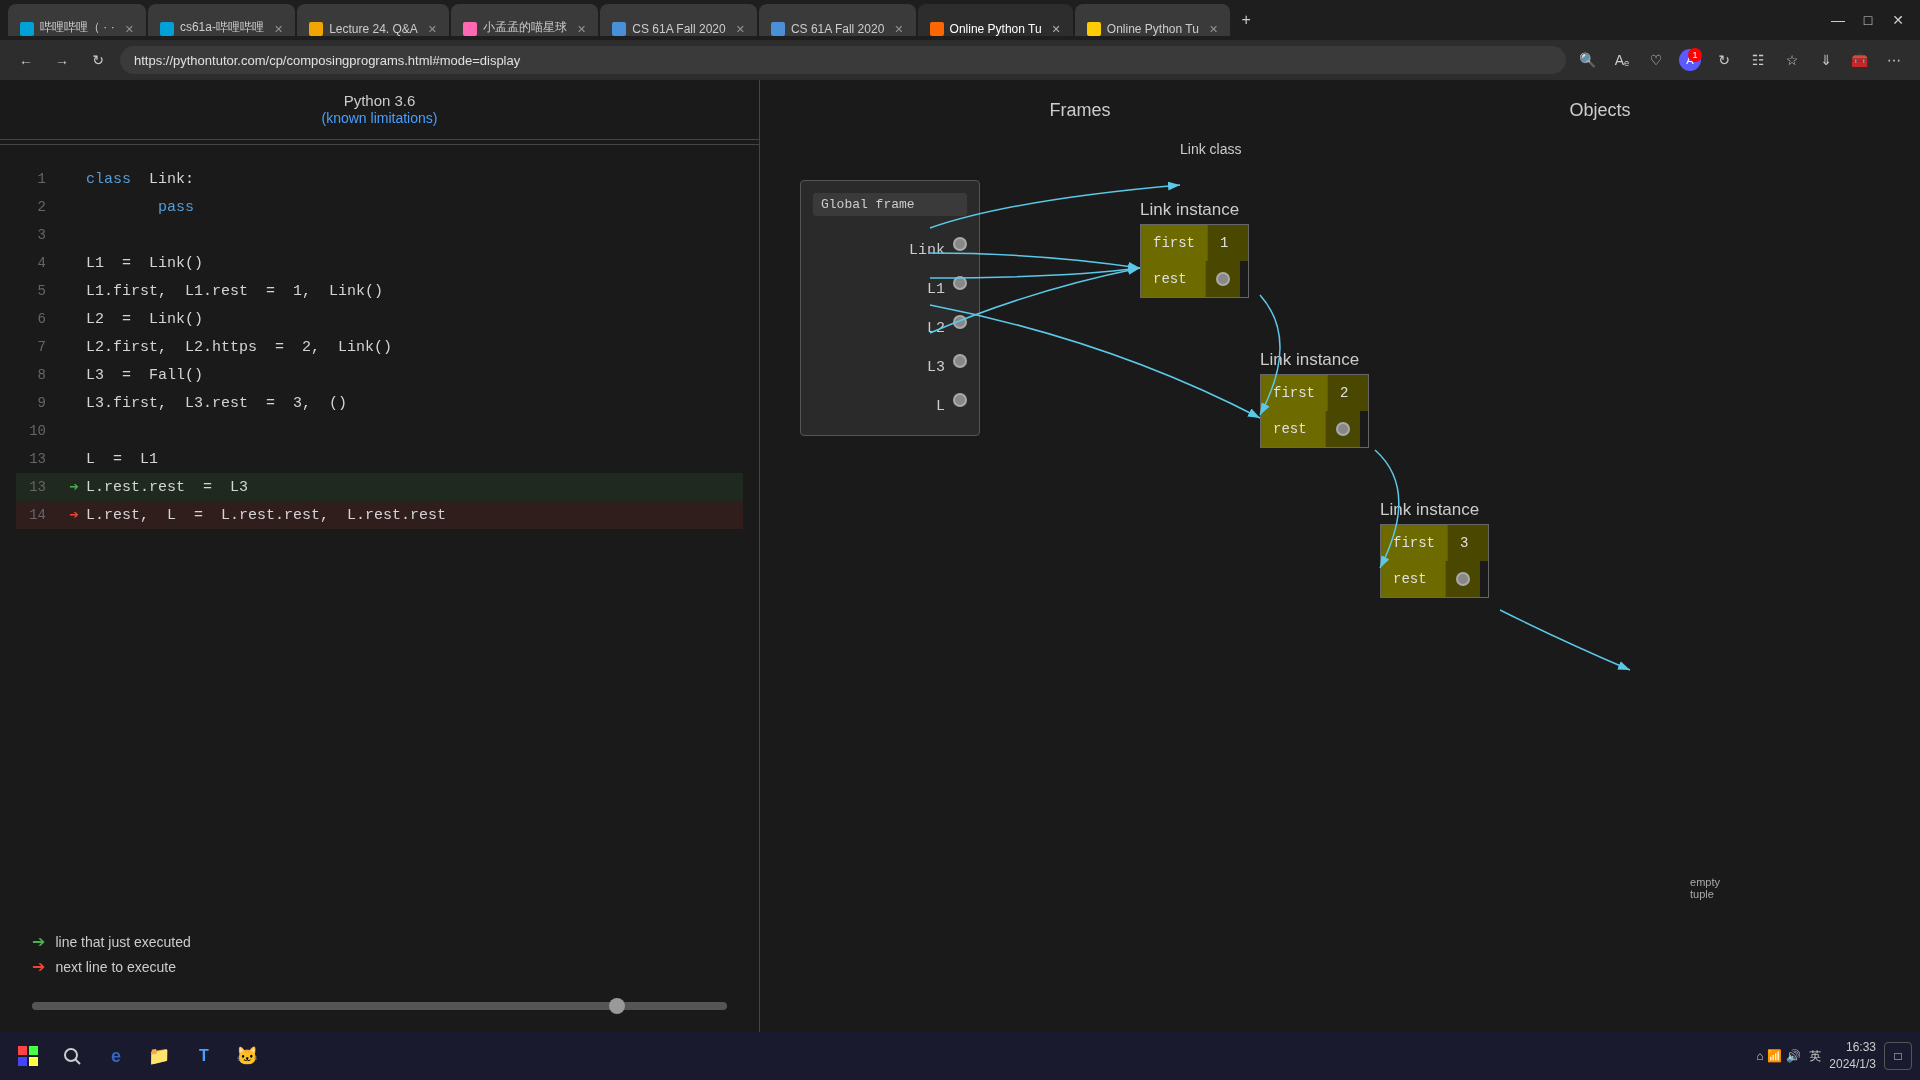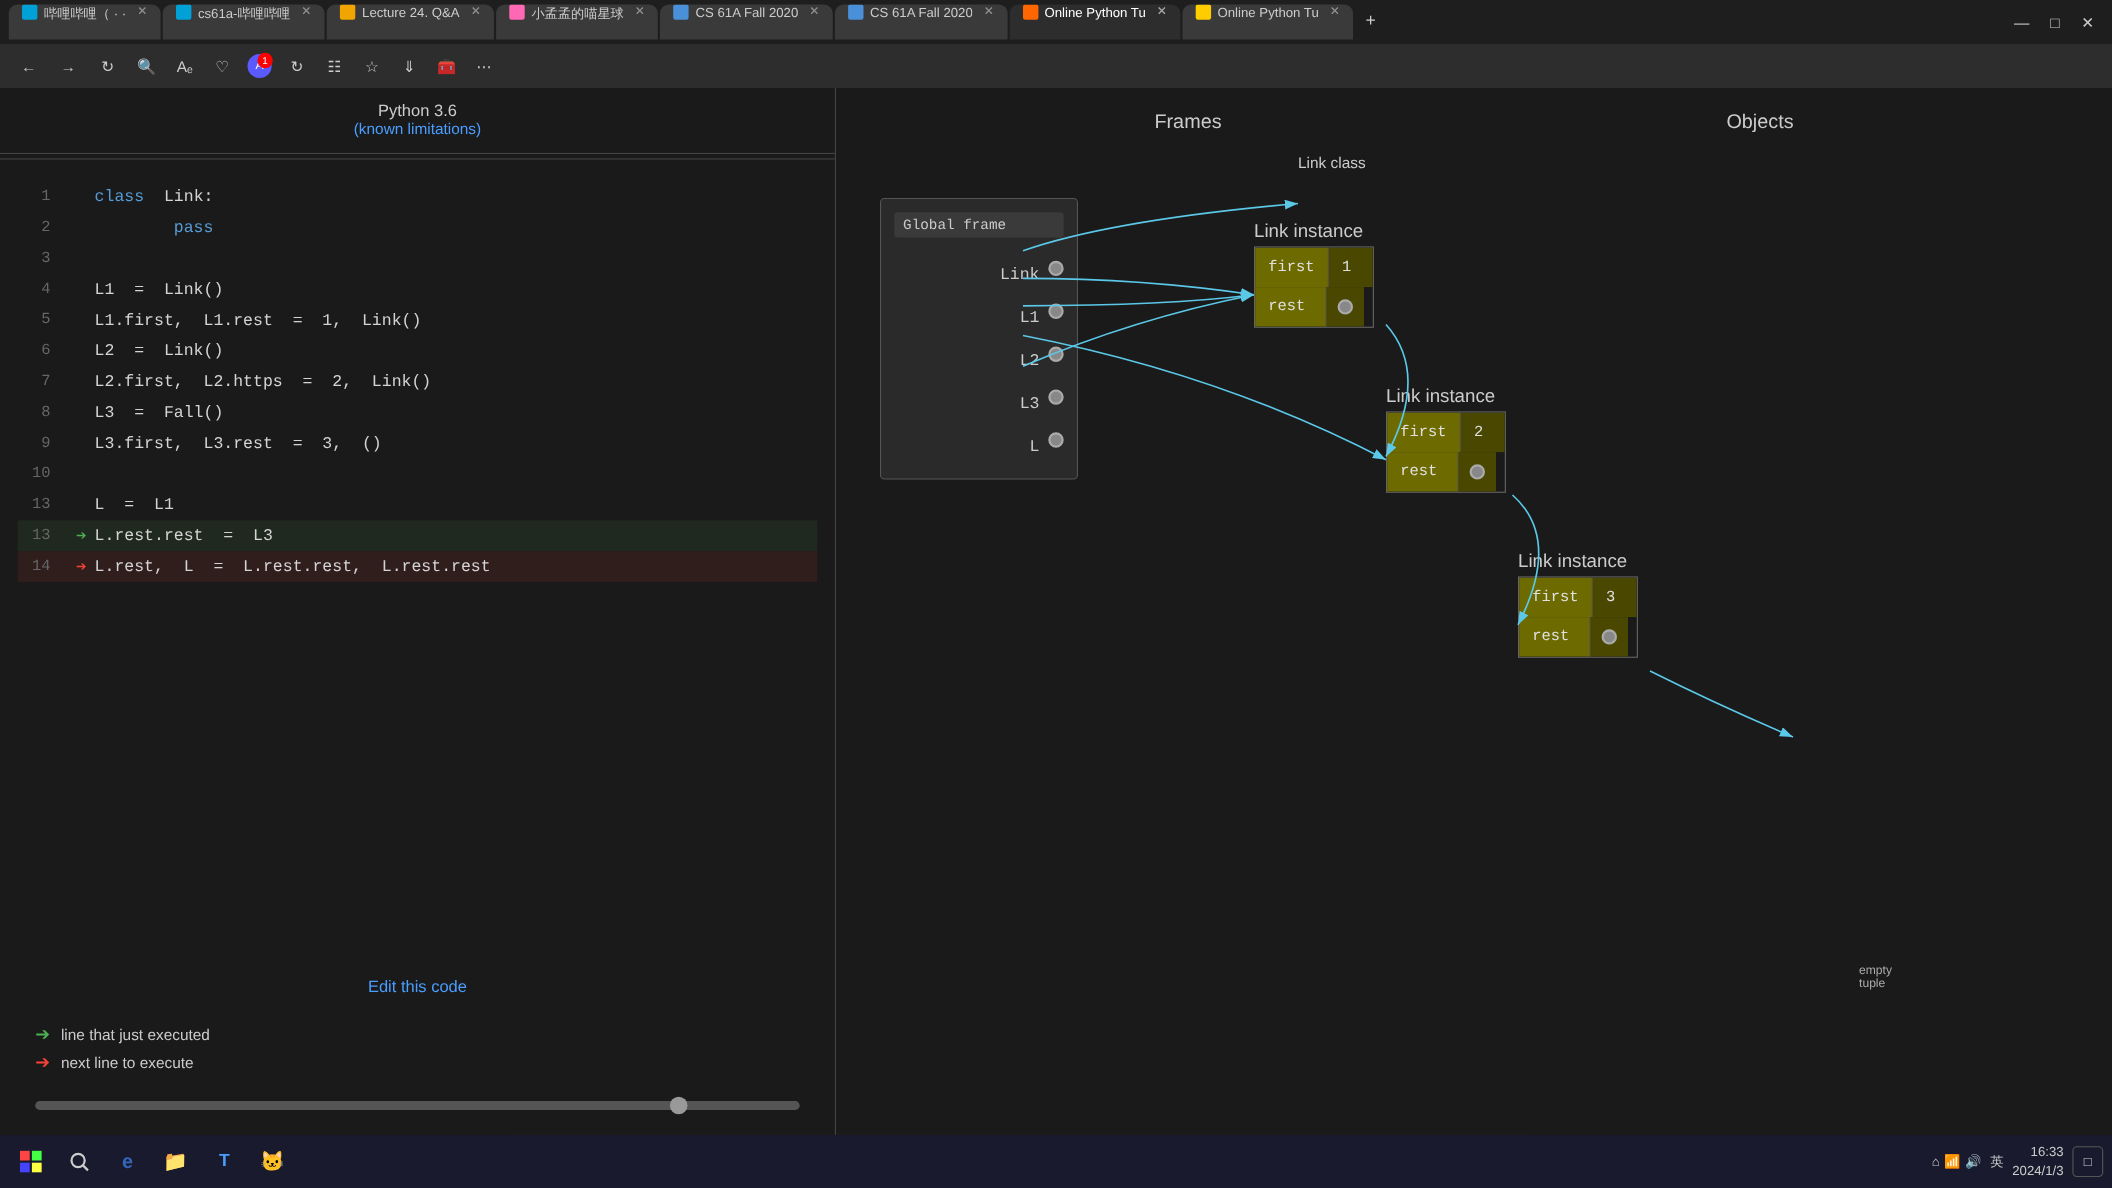--- a/index.html
+++ b/index.html
@@ -21,21 +21,21 @@
     .tab-bar {
       display: flex;
       align-items: center;
       height: 40px;
       background: #1e1e1e;
       padding: 0 8px;
       gap: 2px;
     }
     .tab {
       display: flex;
-      align-items: flex-start;
+      align-items: flex-end;
       height: 32px;
       padding: 0 12px;
       border-radius: 8px 8px 0 0;
       font-size: 12px;
       color: #ccc;
       background: #3a3a3a;
       max-width: 180px;
       overflow: hidden;
       white-space: nowrap;
       gap: 6px;
@@ -573,20 +573,23 @@
     <div style="flex:1"></div>
     <div class="nav-btn">—</div>
     <div class="nav-btn">□</div>
     <div class="nav-btn">✕</div>
   </div>
 
   <div class="nav-bar">
     <div class="nav-btn">←</div>
     <div class="nav-btn">→</div>
     <div class="nav-btn">↻</div>
+    <div class="address-bar">
+      <span>https://pythontutor.com/cp/composingprograms.html#mode=display</span>
+    </div>
     <div class="nav-icons">
       <div class="nav-icon">🔍</div>
       <div class="nav-icon">Aₑ</div>
       <div class="nav-icon">♡</div>
       <div class="nav-icon">
         <div style="width:22px;height:22px;border-radius:50%;background:#5a5aff;display:flex;align-items:center;justify-content:center;color:white;font-size:11px;">A</div>
         <div class="badge">1</div>
       </div>
       <div class="nav-icon">↻</div>
       <div class="nav-icon">☷</div>
@@ -687,21 +690,20 @@
 
       <div class="code-line" style="background:rgba(244,67,54,0.1)">
         <span class="line-number">14</span>
         <span class="line-arrow">
           <span class="arrow-red">➔</span>
         </span>
         <span class="line-content">L.rest,  L  =  L.rest.rest,  L.rest.rest</span>
       </div>
     </div>
 
-    <div class="edit-link">Edit this code</div>
 
     <div class="legend">
       <div class="legend-item">
         <span class="legend-arrow-green">➔</span>
         <span>line that just executed</span>
       </div>
       <div class="legend-item">
         <span class="legend-arrow-red">➔</span>
         <span>next line to execute</span>
       </div>

